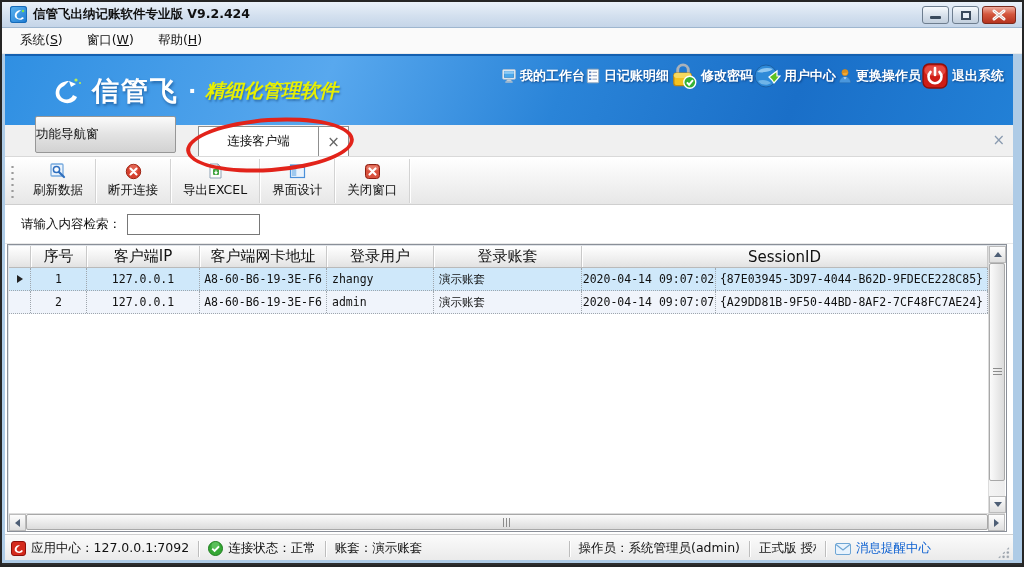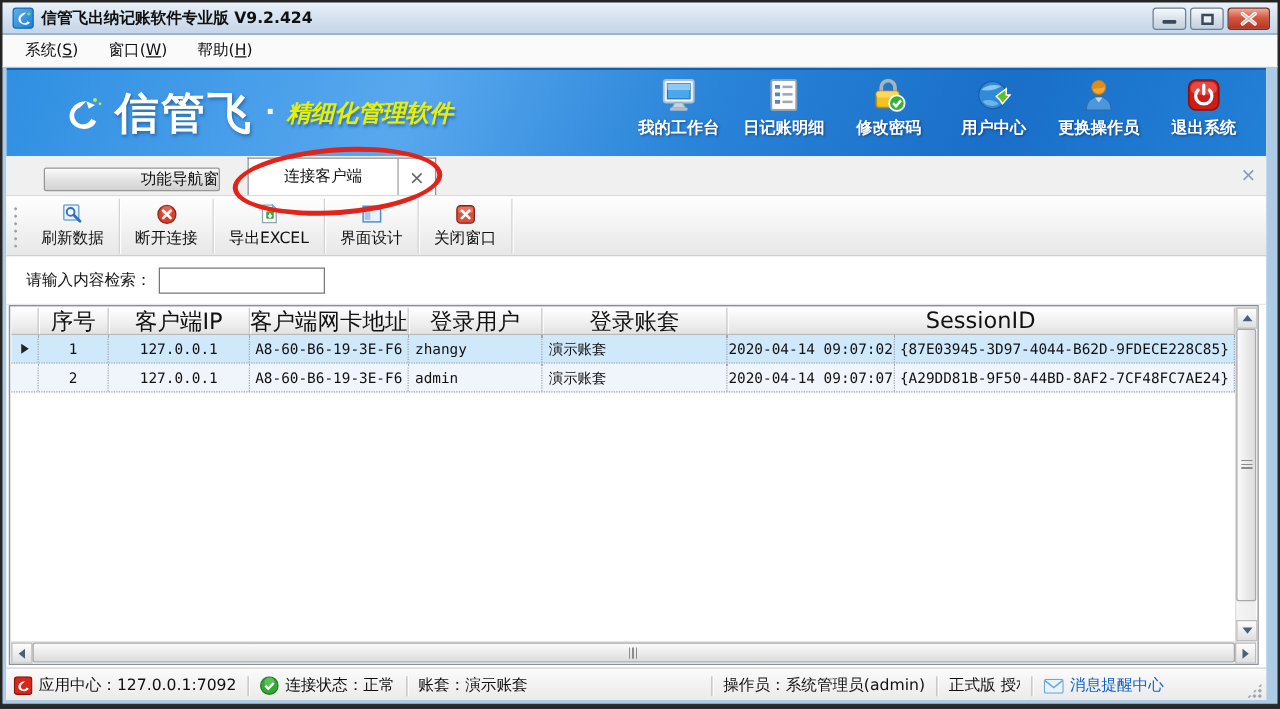--- a/index.html
+++ b/index.html
@@ -32,31 +32,31 @@
 
   
   .frame { height:509px; background:#aecbe6; padding:0 3px 3px 3px; }
   .client { width:1008px; height:506px; background:#fff; position:relative; overflow:hidden; }
 
   
   .banner { height:71px; border-top:2px solid #1460b0;
     background:linear-gradient(112deg,#2f8fe2 0%,#58a8ee 32%,#2a84d8 55%,#1a6fc8 78%,#2280d6 100%);
     position:relative; display:flex; align-items:center; }
   .brand { display:flex; align-items:center; margin-left:44px; gap:9px; }
-  .brand-name { color:#fff; font-size:35px; font-weight:bold; letter-spacing:2px; text-shadow:1px 2px 3px rgba(0,40,90,.45); }
+  .brand-name { color:#fff; font-size:27px; font-weight:bold; letter-spacing:2px; text-shadow:1px 2px 3px rgba(0,40,90,.45); }
   .brand-sep { color:#fff; font-size:22px; font-weight:bold; }
   .brand-slogan { color:#e8f000; font-size:19px; font-weight:bold; font-style:italic; text-shadow:1px 2px 2px rgba(0,40,90,.4); }
   .banner-actions { position:absolute; right:8px; top:6px; display:flex; }
-  .banner-act { width:84px; display:flex; flex-direction:column; align-items:center; gap:3px; cursor:pointer; }
+  .banner-act { width:84px; display:flex; flex-direction:row; align-items:center; gap:3px; cursor:pointer; }
   .banner-act .lbl { color:#fff; font-weight:bold; font-size:13px; text-shadow:1px 1px 2px rgba(0,30,80,.55); white-space:nowrap; }
 
   
   .tabstrip { height:32px; background:#f0f0f0; position:relative; display:flex; align-items:flex-end; padding-left:30px; border-bottom:1px solid #d9d9d9; }
-  .tab-inactive { width:141px; height:19px; margin-bottom:3px; border:1px solid #979797; border-radius:2px;
-    background:linear-gradient(#fbfbfb,#e3e3e3 50%,#d2d2d2); display:flex; align-items:center; justify-content:flex-end; cursor:pointer; }
+  .tab-inactive { width:141px; height:37px; margin-bottom:3px; border:1px solid #979797; border-radius:2px;
+    background:linear-gradient(#fbfbfb,#e3e3e3 50%,#d2d2d2); display:flex; align-items:center; justify-content:flex-start; cursor:pointer; }
   .tab-active { width:121px; height:30px; margin-left:22px; border:1px solid #8f8f8f; border-bottom:none;
     background:#fff; display:flex; align-items:center; justify-content:center; position:relative; z-index:2; cursor:pointer; }
   .tab-x { width:30px; height:30px; display:flex; align-items:center; justify-content:center;
     color:#666; font-size:15px; cursor:pointer; background:#fff; border:1px solid #8f8f8f; border-left:none; border-bottom:none; z-index:2;}
   .strip-x { position:absolute; right:8px; top:6px; color:#8a9bb0; font-size:15px; cursor:pointer; }
 
   
   .toolbar { height:48px; background:linear-gradient(#ffffff,#f2f2f2 55%,#e7e7e7); border-bottom:1px solid #cfcfcf;
     display:flex; align-items:center; position:relative; }
   .tb-grip { width:5px; height:34px; margin:0 6px 0 5px;
@@ -68,21 +68,21 @@
   
   .searchrow { height:39px; display:flex; align-items:center; padding-left:16px; background:#fff; border-bottom:1px solid #e8e8e8; }
   .search-label { margin-right:6px; }
   .search-input { width:133px; height:21px; border:1px solid #787878; background:#fff; font-size:12px; padding:0 3px; outline:none; }
 
   
   .panel { height:288px; margin:0 6px 0 2px; border:1px solid #8a8f98; box-shadow:inset 1px 1px 0 #dfe3e8; background:#fff; position:relative; overflow:hidden; }
   .grid { position:absolute; left:1px; top:1px; right:18px; bottom:18px; overflow:hidden; background:#fff; }
   .hdr { display:flex; height:22px; background:linear-gradient(#ffffff,#efefef 60%,#e2e2e2); border-bottom:1px solid #b9b9b9; }
   .hdr-cell { display:flex; align-items:center; justify-content:center; border-right:1px solid #c9c9c9; box-shadow:1px 0 0 #ffffff;
-    font-size:18px; white-space:nowrap; overflow:hidden; }
+    font-size:15px; white-space:nowrap; overflow:hidden; }
   .row { display:flex; height:23px; border-bottom:1px dotted #9fa6ad; }
   .row.selected { background:#cfe8fa; }
   .row.alt { background:#f0f4fb; }
   .cell { display:flex; align-items:center; justify-content:center; border-right:1px dotted #9fa6ad;
     font-family:"DejaVu Sans Mono","DejaVu Sans",monospace; font-size:11.5px; white-space:nowrap; overflow:hidden; }
   .cell.left { justify-content:flex-start; padding-left:5px; }
   .c0{width:22px;} .c1{width:56px;} .c2{width:113px;} .c3{width:127px;} .c4{width:107px;} .c5{width:148px;} .c6{width:134px;} .c7{flex:1;}
   .row-arrow { width:0; height:0; border-left:6px solid #222; border-top:4px solid rgba(0,0,0,0); border-bottom:4px solid rgba(0,0,0,0); }
 
   

